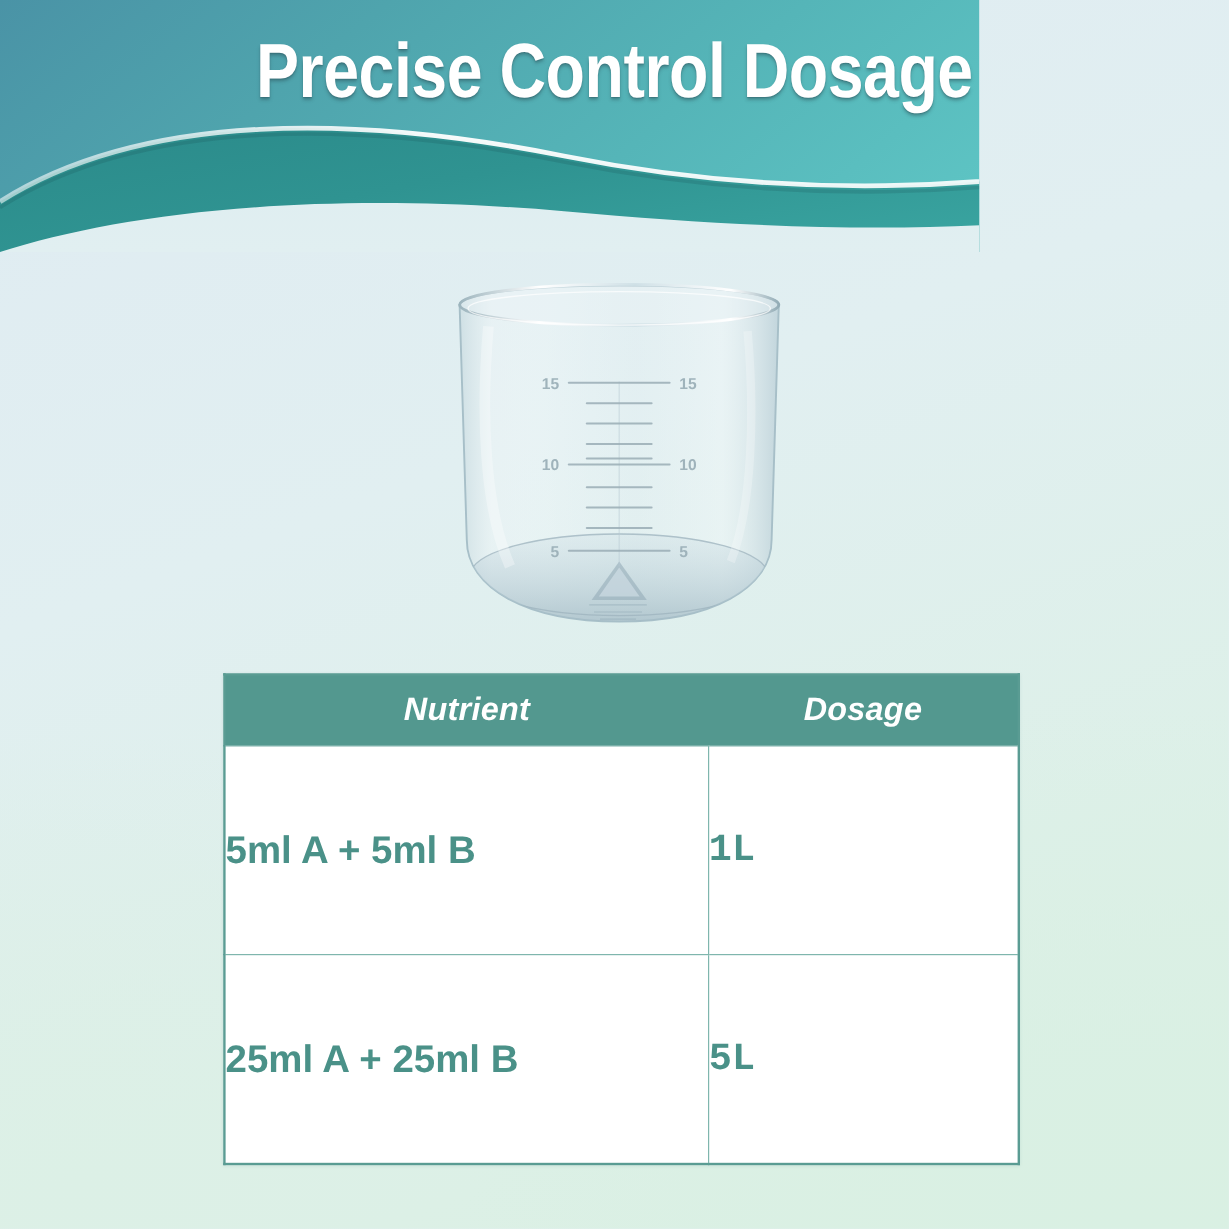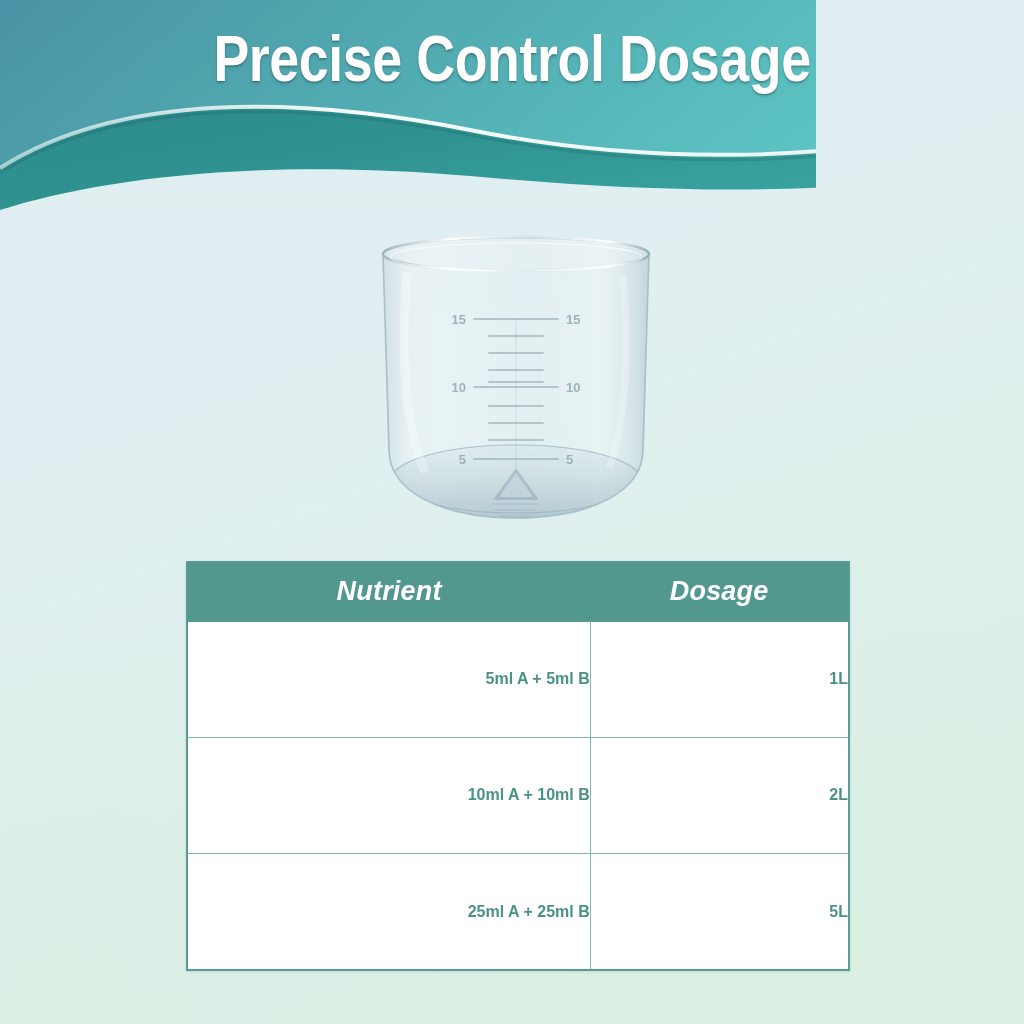--- a/index.html
+++ b/index.html
@@ -83,28 +83,28 @@
     margin-top:19px;
   }
   #dosage-table th.col-nutrient { width:402px; }
   #dosage-table th.col-water    { width:258px; }
 
   #dosage-table td {
     height:70px;
     color:#4a9188;
     font-family:"Liberation Sans Narrow","Liberation Sans", sans-serif;
     font-weight:700;
-    font-size:16px;
-    text-align:right;
+    font-size:32px;
+    text-align:left;
     vertical-align:middle;
     background:#ffffff;
     border-top:1.5px solid #7fb6ad;
     border-right:1.5px solid #7fb6ad;
   }
-  #dosage-table td:last-child { border-right:none; }
+  #dosage-table td:last-child { border-right:none;font-family:Liberation Mono, monospace; }
   #dosage-table tbody tr:first-child td { border-top:1.5px solid #5a9c93; }
 
   .cup-label {
     font-family:"Liberation Sans", sans-serif;
     font-size:13px;
     fill:#9fb3bb;
     font-weight:600;
   }
 </style>
 </head>
@@ -243,23 +243,19 @@
         <th class="col-nutrient">Nutrient</th>
         <th class="col-water">Dosage</th>
       </tr>
     </thead>
     <tbody>
       <tr>
         <td>5ml A + 5ml B</td>
         <td>1L</td>
       </tr>
       <tr>
-        <td>10ml A + 10ml B</td>
-        <td>2L</td>
-      </tr>
-      <tr>
         <td>25ml A + 25ml B</td>
         <td>5L</td>
       </tr>
     </tbody>
   </table>
 
 </div>
 
 </body></html>

